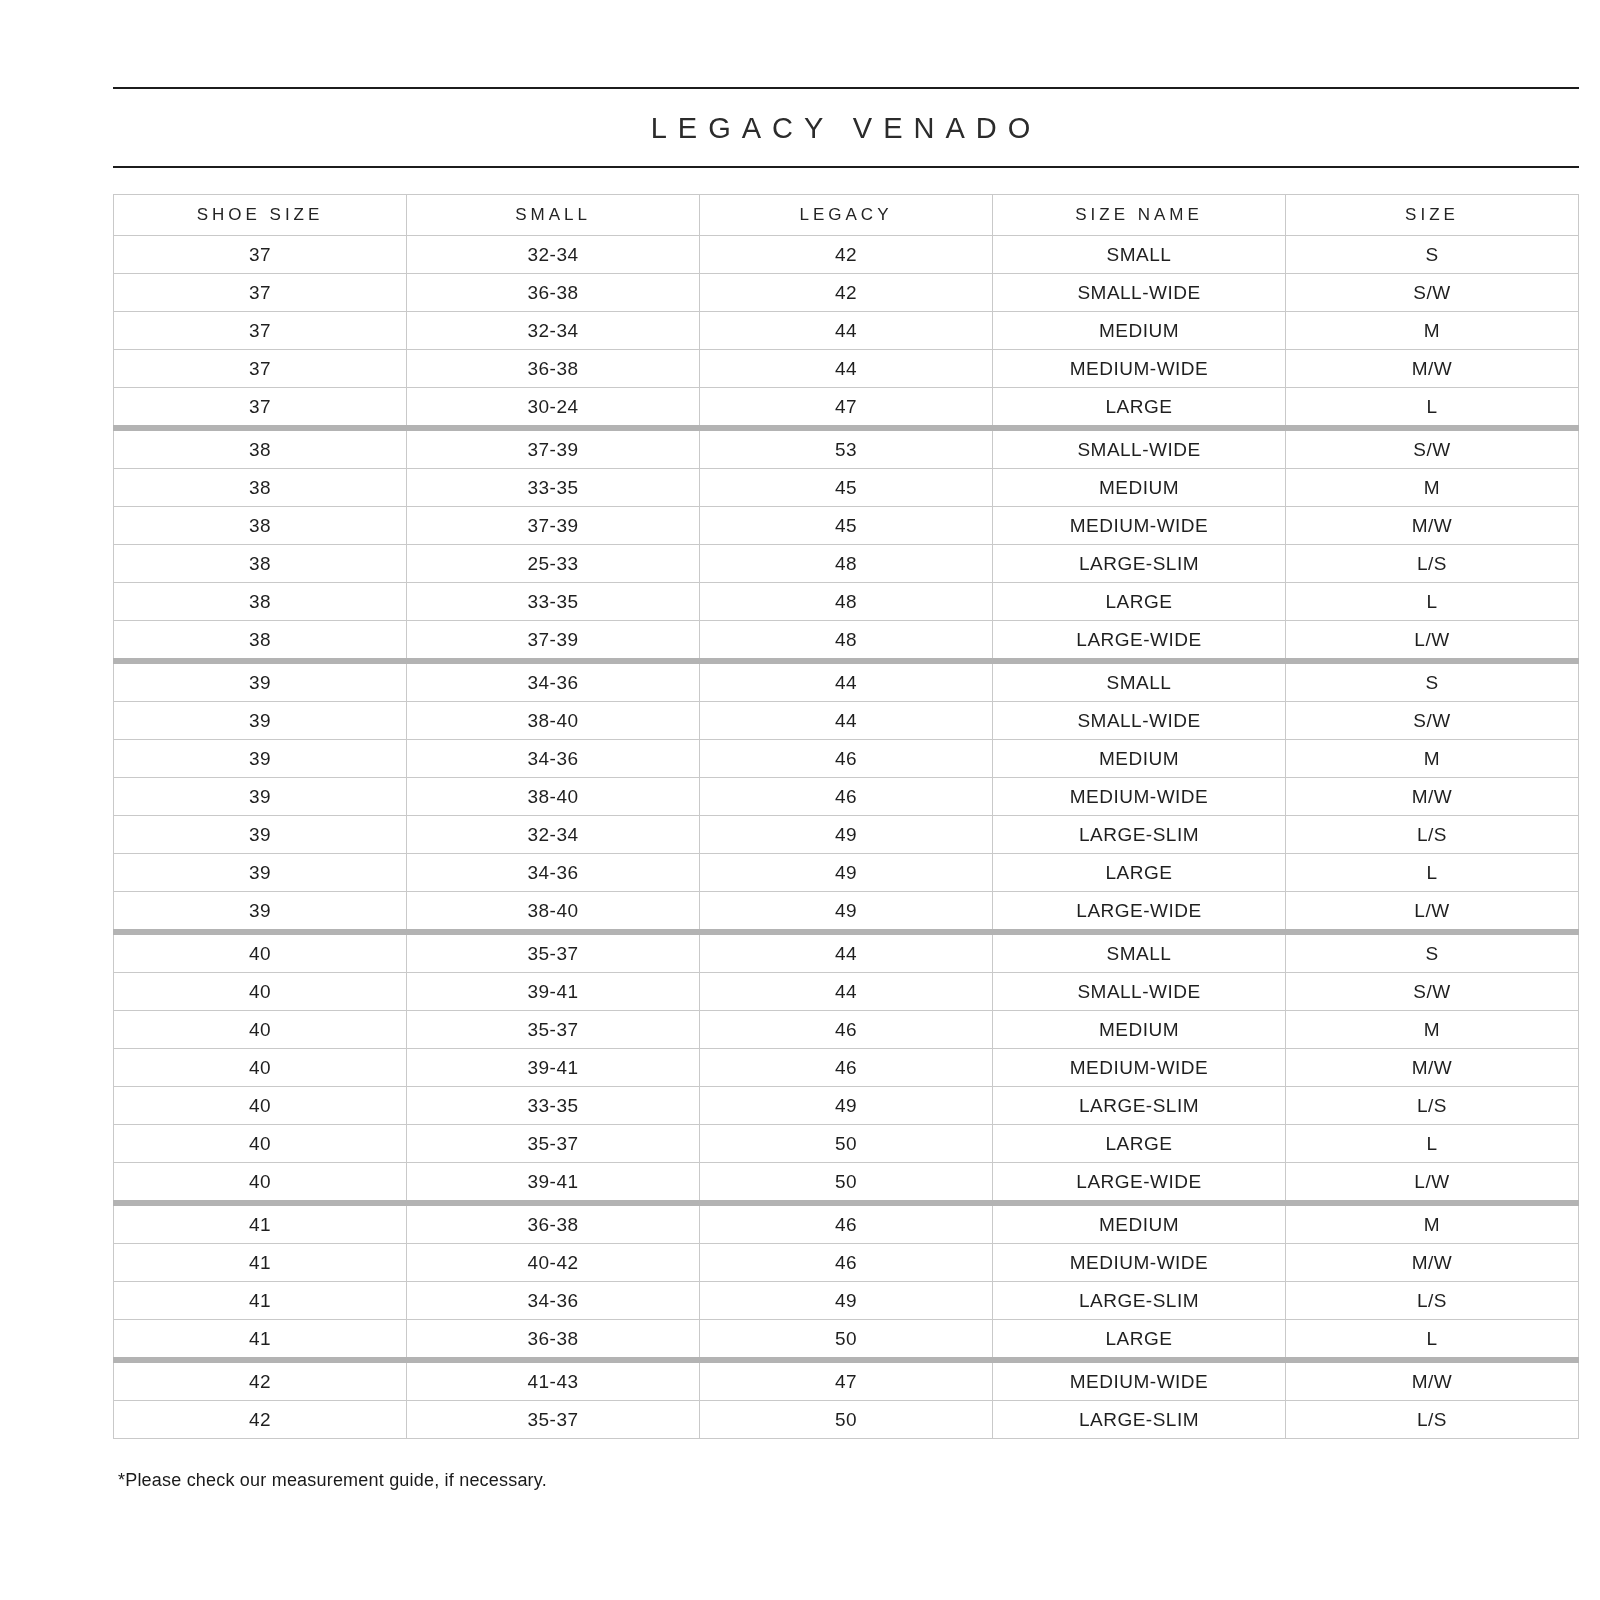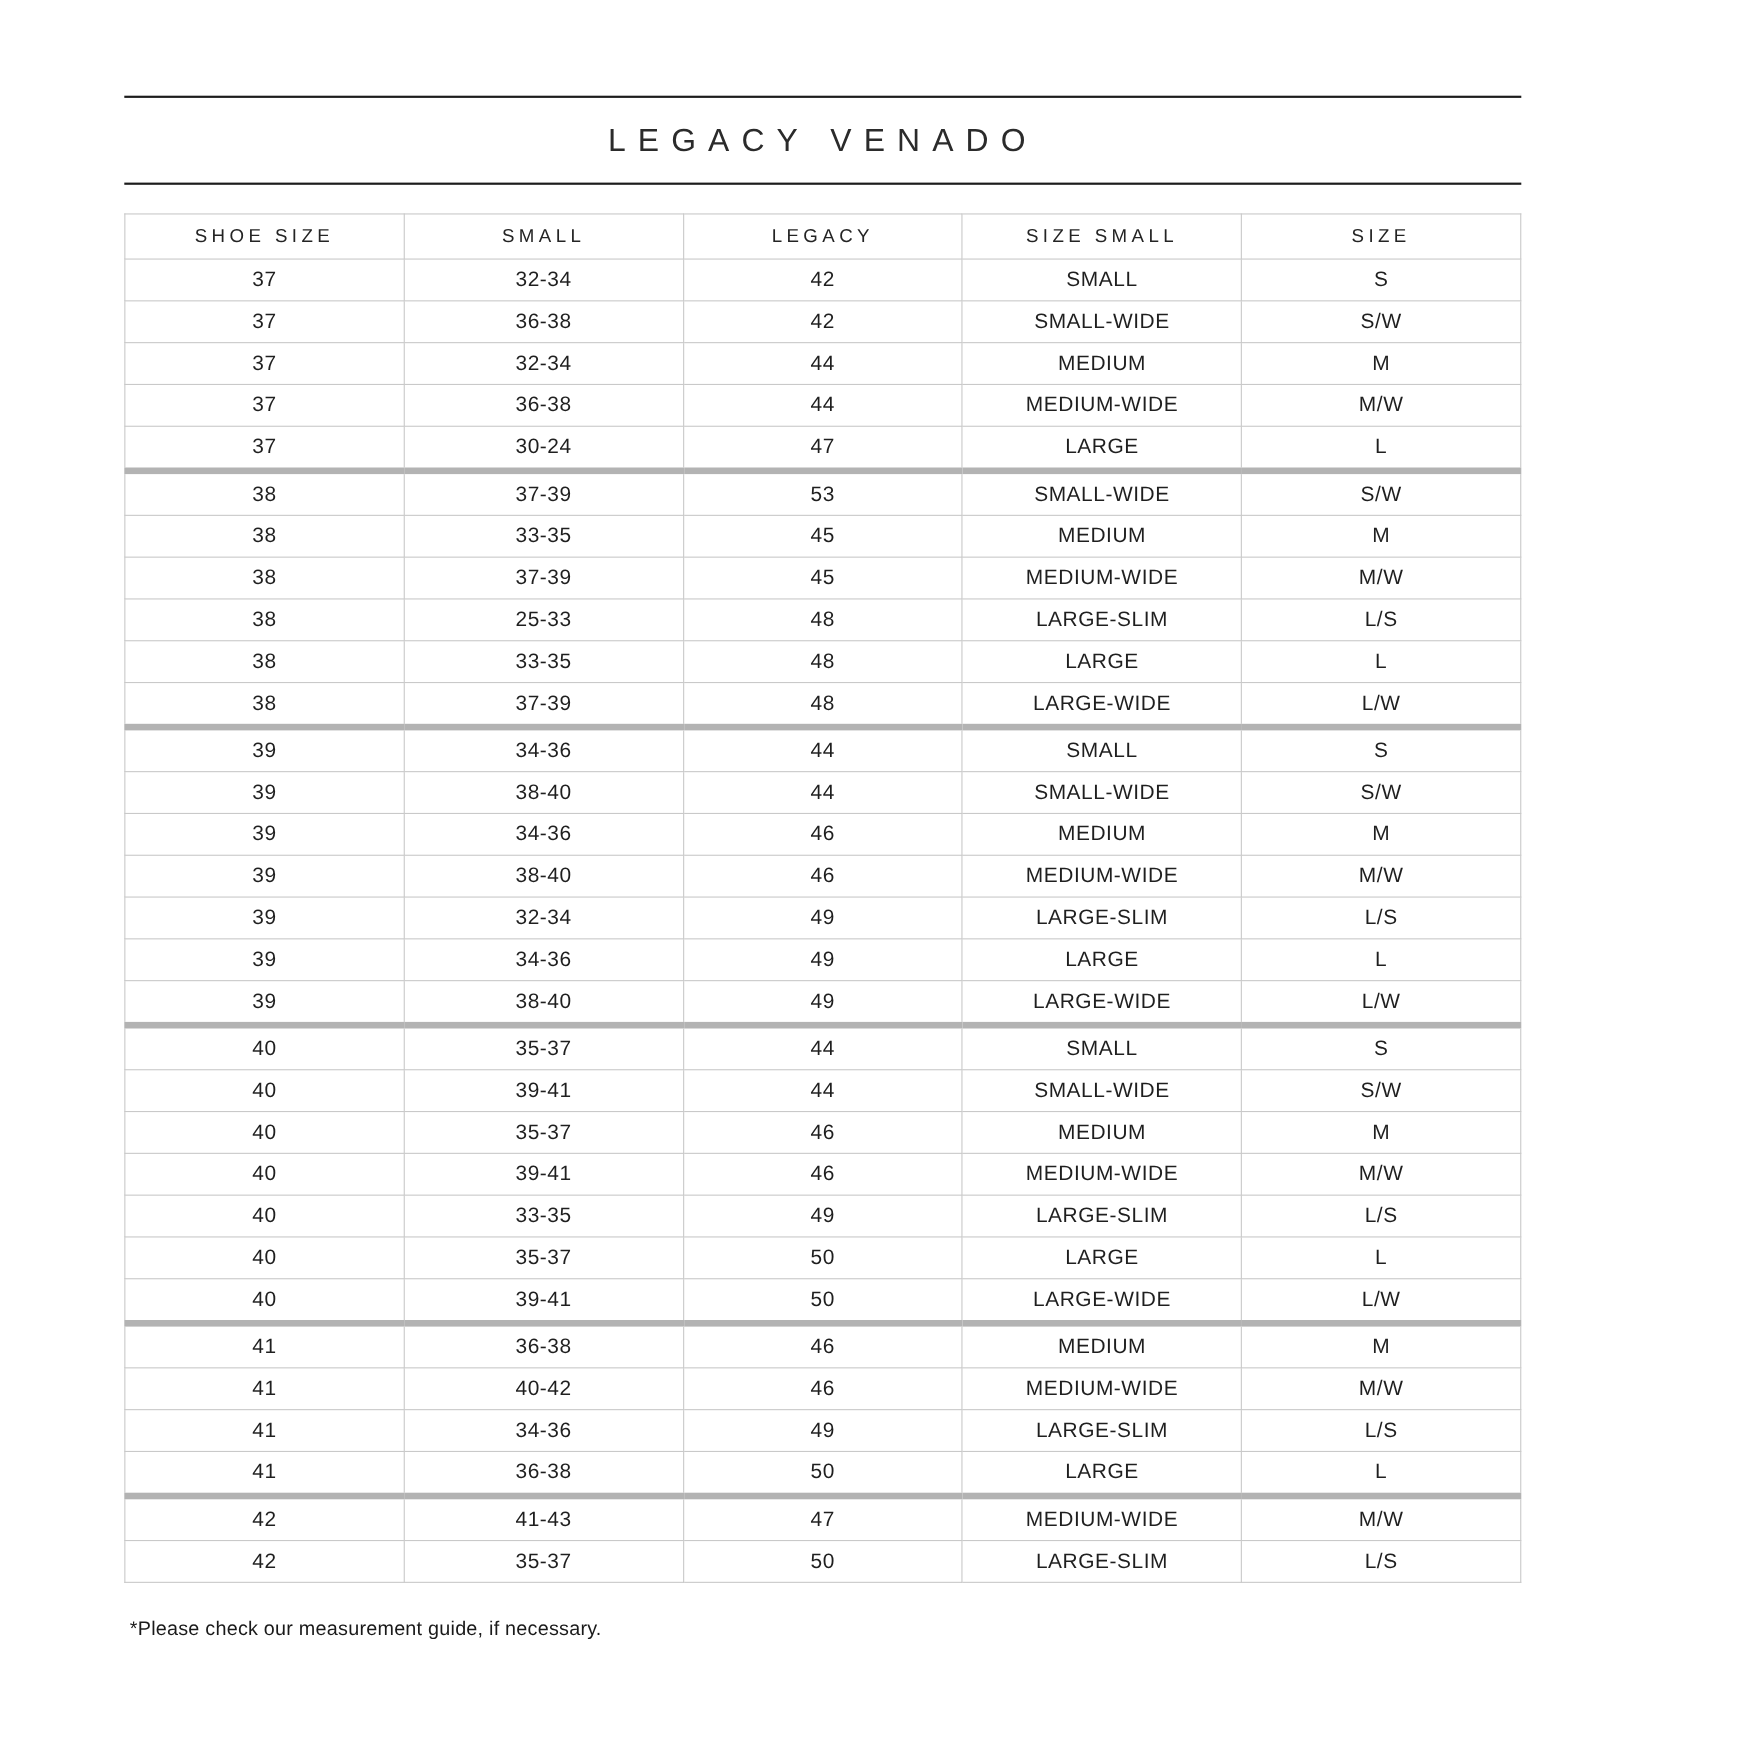--- a/index.html
+++ b/index.html
@@ -9,21 +9,21 @@
     width: 1600px;
     height: 1600px;
     font-family: "Liberation Sans", sans-serif;
     color: #1f1f1f;
     -webkit-font-smoothing: antialiased;
   }
   .sheet {
     position: absolute;
     left: 113px;
     top: 0;
-    width: 1270px;
+    width: 1466px;
   }
   .rule {
     border: none;
     border-top: 2px solid #1c1c1c;
     height: 0;
     margin: 0;
   }
   .rule-top { margin-top: 87px; }
   .title {
     text-align: center;
@@ -79,21 +79,21 @@
   <div class="title">LEGACY VENADO</div>
 
   <hr class="rule">
 
   <table class="size-table">
     <thead>
       <tr>
         <th>SHOE SIZE</th>
         <th>SMALL</th>
         <th>LEGACY</th>
-        <th>SIZE SMALL</th>
+        <th>SIZE NAME</th>
         <th>SIZE</th>
       </tr>
     </thead>
     <tbody>
         <tr>
           <td>37</td>
           <td>32-34</td>
           <td>42</td>
           <td>SMALL</td>
           <td>S</td>

